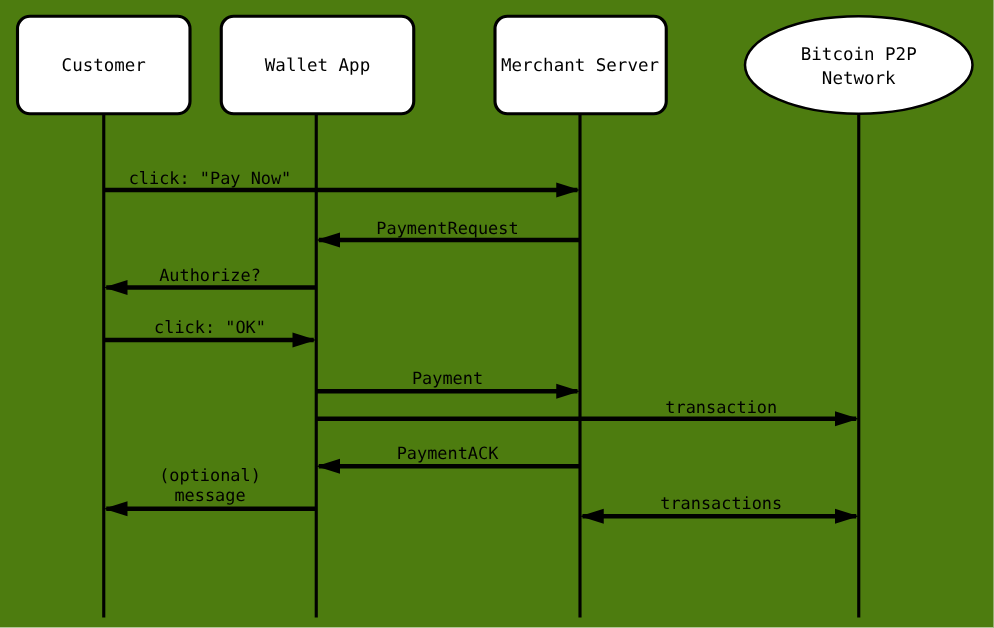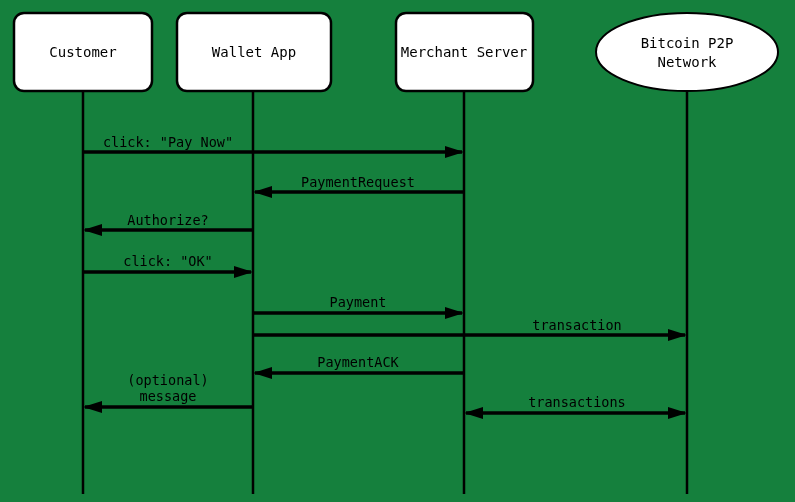--- a/index.html
+++ b/index.html
@@ -4,21 +4,21 @@
 <style>
   html, body {
     margin: 0;
     padding: 0;
     background: #ffffff;
   }
   #stage {
     position: relative;
     width: 795px;
     height: 502px;
-    background: #15803d;
+    background: #4d7c0f;
     overflow: hidden;
   }
   svg {
     display: block;
   }
   .shape {
     fill: #ffffff;
     stroke: #000000;
     stroke-width: 2.5;
   }

